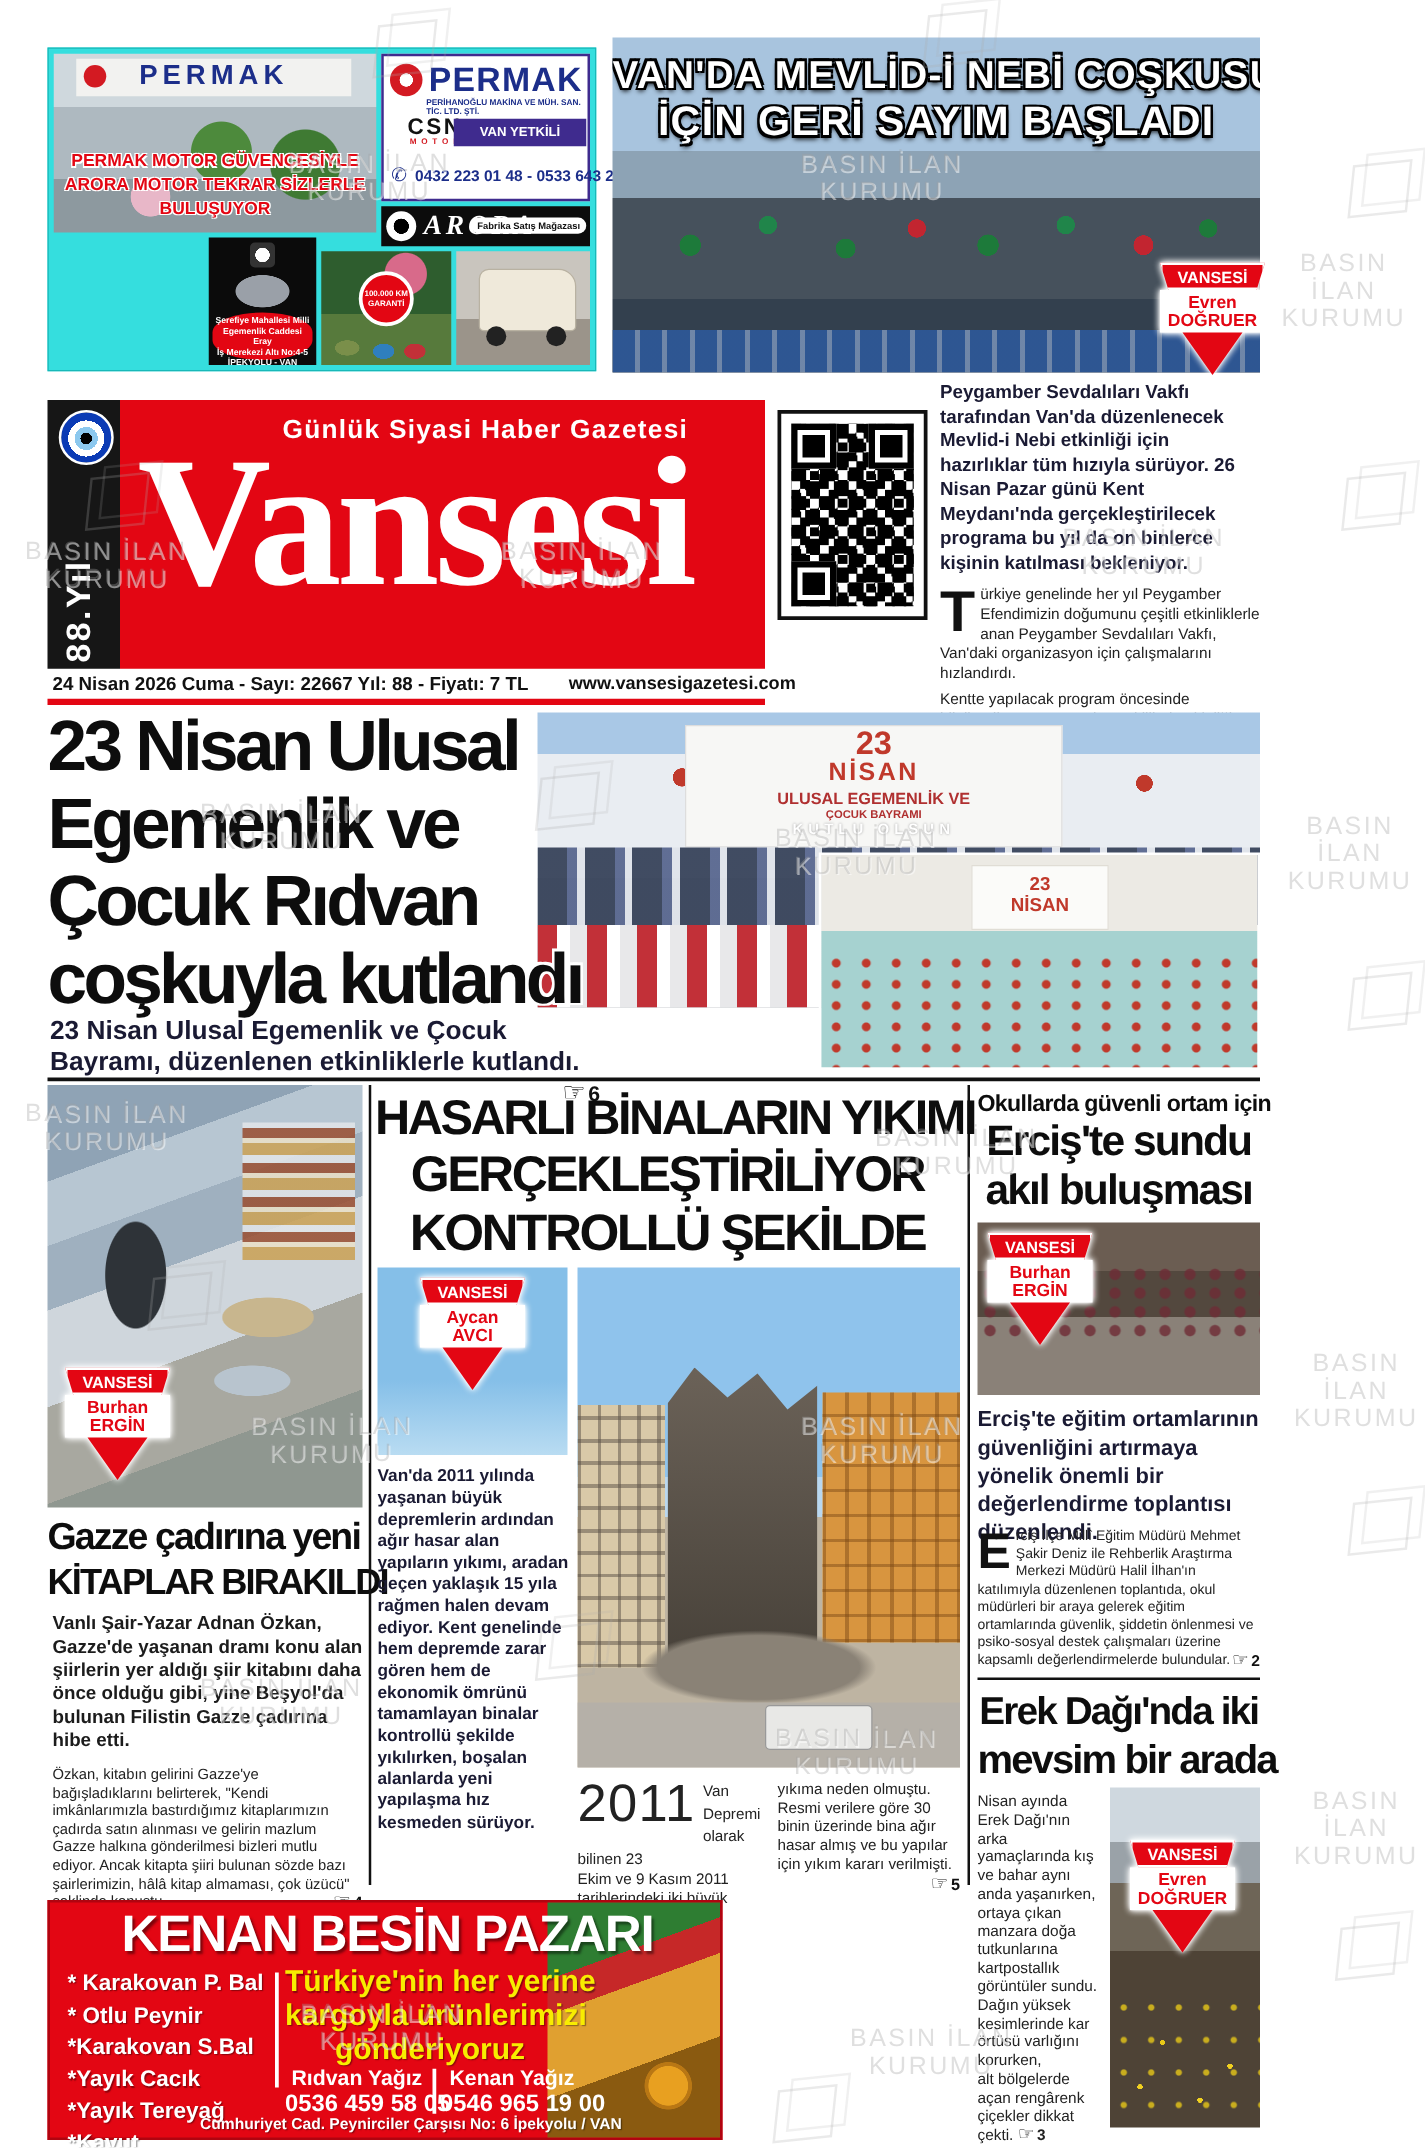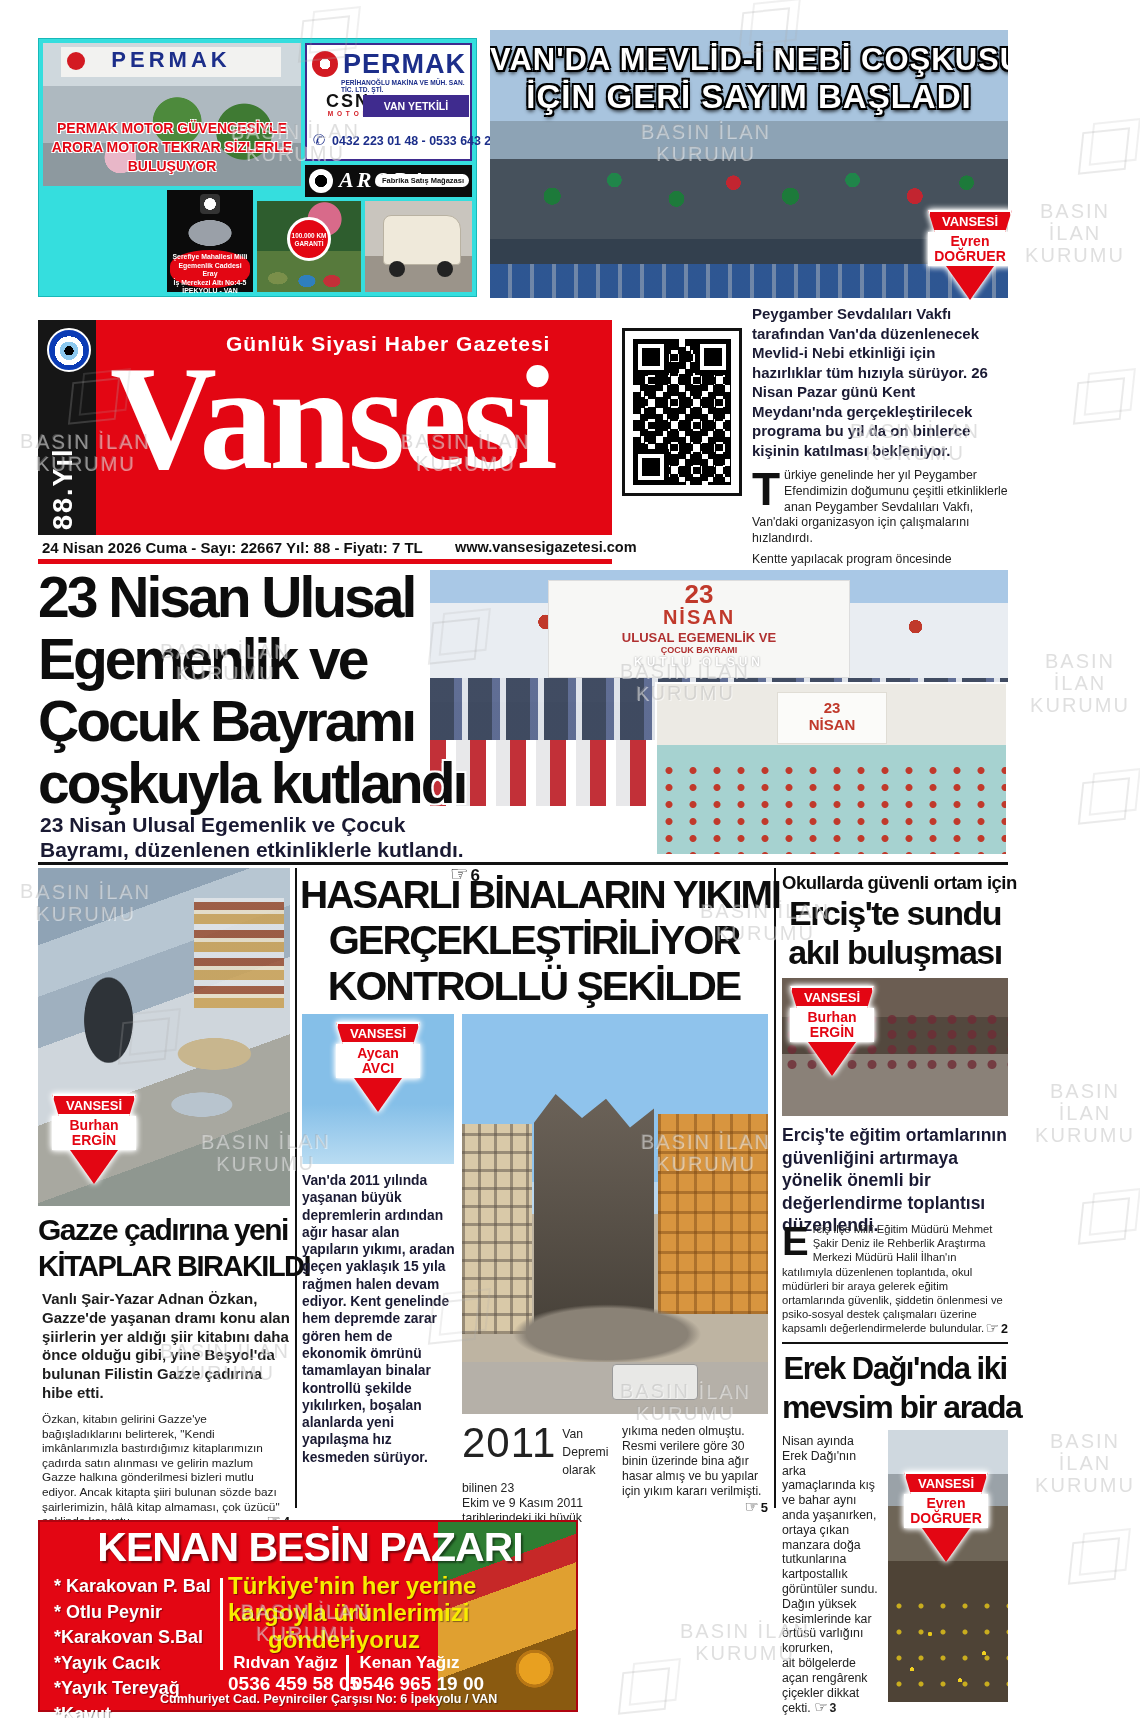--- a/index.html
+++ b/index.html
@@ -186,21 +186,21 @@
   <div class="photo" style="left:655px;top:682px;width:353px;height:174px;border:2px solid #fff;box-sizing:border-box;background:
          linear-gradient(180deg,#eceae4 0 36%,#a6d2d0 36% 100%);">
     <div class="abs prewrap" style="left:120px;top:8px;width:110px;height:52px;background:#fbfbf9;color:#c0392b;font-weight:800;font-size:15px;line-height:17px;text-align:center;padding-top:6px;box-sizing:border-box;border:1px solid #e0ddd5;">23
 NİSAN</div>
     <div class="abs" style="left:0;bottom:0;width:100%;height:92px;background-image:radial-gradient(circle 4px,#c0392b 3px,transparent 4px);background-size:24px 17px;"></div>
   </div>
 
   <div class="abs" style="left:38px;top:566px;width:470px;z-index:5;">
     <div class="blackline nowrap" style="font-size:57px;line-height:62px;letter-spacing:-3px;">23 Nisan Ulusal</div>
     <div class="blackline nowrap" style="font-size:57px;line-height:62px;letter-spacing:-3px;">Egemenlik ve</div>
-    <div class="blackline nowrap" style="font-size:57px;line-height:62px;letter-spacing:-3px;">Çocuk Bayramı</div>
+    <div class="blackline nowrap" style="font-size:57px;line-height:62px;letter-spacing:-3px;">Çocuk Rıdvan</div>
     <div class="blackline nowrap" style="font-size:57px;line-height:62px;letter-spacing:-3px;text-shadow:2px 2px 0 #fff,-2px -2px 0 #fff,2px -2px 0 #fff,-2px 2px 0 #fff;">coşkuyla kutlandı</div>
   </div>
   <div class="abs" style="left:40px;top:812px;width:440px;font-weight:700;font-size:21px;line-height:25px;">
     <span class="navy">23 Nisan Ulusal Egemenlik ve Çocuk Bayramı, düzenlenen etkinliklerle kutlandı.</span>
     <span class="pref" style="font-size:17px;"><span class="hand" style="font-size:21px;">☞</span><span>6</span></span>
   </div>
   <div class="hr" style="left:38px;top:862px;width:970px;"></div>
 
   <div class="photo" style="left:38px;top:868px;width:252px;height:338px;background:
          radial-gradient(ellipse 40px 70px at 28% 45%,#2e3338 0 60%,transparent 62%),

